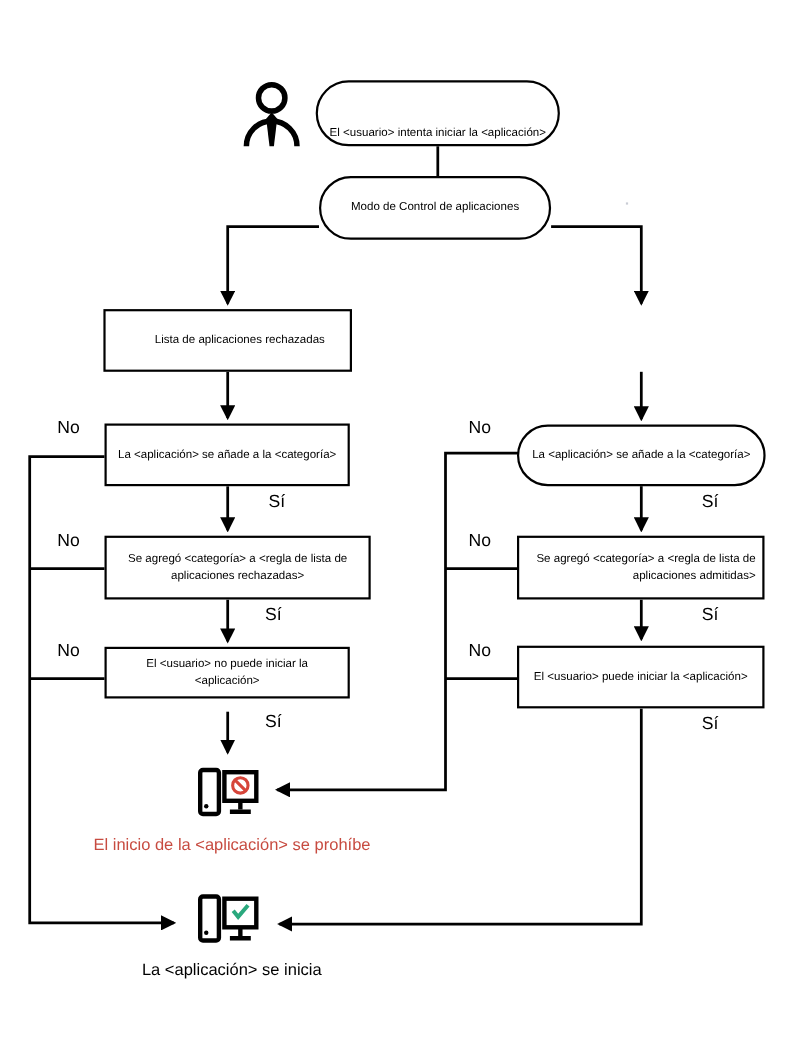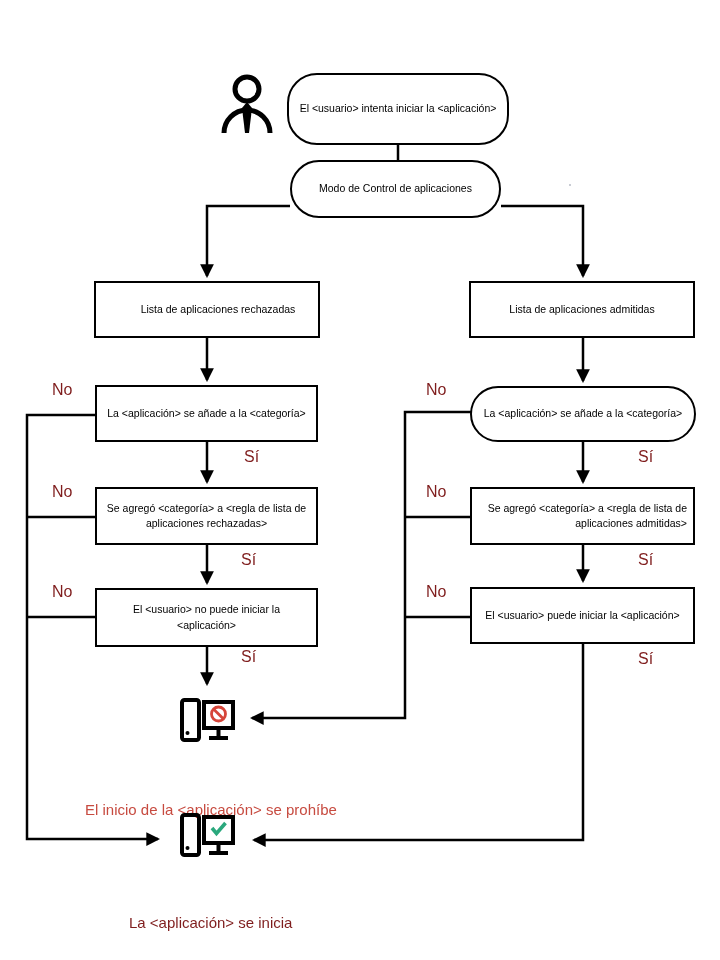--- a/index.html
+++ b/index.html
@@ -19,28 +19,27 @@
     display:flex;align-items:center;justify-content:center;
     text-align:center;
     font-size:10.5px;color:#000;
     line-height:1.45;
     padding:2px 6px;
     z-index:2;
   }
   .pill{border-radius:30px;}
   .edge-label{
     position:absolute;
-    font-size:16px;color:#7f1d1d;
+    font-size:16px;color:#000000;
     z-index:2;
   }
   .outcome-text{
     position:absolute;
     font-size:15px;
     z-index:2;
-    margin-top:41px;
   }
   .icon{position:absolute;z-index:2;}
   .dot-artifact{position:absolute;left:569px;top:184px;width:2px;height:2px;background:#c9ccd4;}
 </style>
 </head>
 <body>
 
 <div class="canvas">
 
   <svg class="connectors" viewBox="0 0 720 960" xmlns="http://www.w3.org/2000/svg">
@@ -69,53 +68,50 @@
       <path d="M471,617 H405"></path>
     </g>
   </svg>
 
   <svg class="icon" style="left:220px;top:72px" width="54" height="64" viewBox="0 0 54 64" xmlns="http://www.w3.org/2000/svg">
     <circle cx="27" cy="17" r="12" fill="none" stroke="#000" stroke-width="5"></circle>
     <path d="M4,61 a23,23 0 0 1 46,0" fill="none" stroke="#000" stroke-width="5"></path>
     <path d="M27,30 l5,6 -3,25 -4,0 -3,-25 z" fill="#000"></path>
   </svg>
 
-  <div class="node pill" style="left:287px;top:73px;width:222px;height:72px;">
+  <div class="node pill" style="left:287px;top:73px;width:222px;height:60px;align-items:flex-end;">
     <span>El &lt;usuario&gt; intenta iniciar la &lt;aplicación&gt;</span>
   </div>
 
   <div class="node pill" style="left:290px;top:160px;width:211px;height:58px;border-radius:29px;">
     <span>Modo de Control de aplicaciones</span>
   </div>
 
   <div class="node" style="left:94px;top:281px;width:226px;height:57px;padding-left:28px;">
     <span>Lista de aplicaciones rechazadas</span>
   </div>
 
-  <div class="node" style="left:469px;top:281px;width:226px;height:57px;">
-    <span>Lista de aplicaciones admitidas</span>
-  </div>
 
   <div class="node" style="left:95px;top:385px;width:223px;height:57px;">
     <span>La &lt;aplicación&gt; se añade a la &lt;categoría&gt;</span>
   </div>
 
   <div class="node pill" style="left:470px;top:386px;width:226px;height:56px;border-radius:28px;padding:2px 3px;">
     <span>La &lt;aplicación&gt; se añade a la &lt;categoría&gt;</span>
   </div>
 
-  <div class="node" style="left:95px;top:487px;width:223px;height:58px;">
+  <div class="node" style="left:95px;top:487px;width:242px;height:58px;">
     <span>Se agregó &lt;categoría&gt; a &lt;regla de lista de aplicaciones rechazadas&gt;</span>
   </div>
 
   <div class="node" style="left:470px;top:487px;width:225px;height:58px;text-align:right;">
     <span>Se agregó &lt;categoría&gt; a &lt;regla de lista de aplicaciones admitidas&gt;</span>
   </div>
 
-  <div class="node" style="left:95px;top:588px;width:223px;height:59px;">
+  <div class="node" style="left:95px;top:588px;width:223px;height:47px;">
     <span>El &lt;usuario&gt; no puede iniciar la &lt;aplicación&gt;</span>
   </div>
 
   <div class="node" style="left:470px;top:587px;width:225px;height:57px;">
     <span>El &lt;usuario&gt; puede iniciar la &lt;aplicación&gt;</span>
   </div>
 
   <span class="edge-label" style="left:52px;top:381px;">No</span>
   <span class="edge-label" style="left:52px;top:483px;">No</span>
   <span class="edge-label" style="left:52px;top:583px;">No</span>
@@ -146,16 +142,16 @@
 
   <svg class="icon" style="left:178px;top:811px" width="58" height="48" viewBox="0 0 58 48" xmlns="http://www.w3.org/2000/svg">
     <rect x="4" y="4" width="17" height="40" rx="2.5" fill="none" stroke="#000" stroke-width="4"></rect>
     <circle cx="9.5" cy="37" r="2" fill="#000"></circle>
     <rect x="26" y="6" width="29" height="26" fill="none" stroke="#000" stroke-width="4"></rect>
     <line x1="40.5" y1="32" x2="40.5" y2="40" stroke="#000" stroke-width="4"></line>
     <line x1="31" y1="42" x2="50" y2="42" stroke="#000" stroke-width="4"></line>
     <path d="M34,17 l4.5,5.5 l9,-10.5" fill="none" stroke="#2aa87d" stroke-width="3.6"></path>
   </svg>
 
-  <span class="outcome-text" style="left: 129px; top: 873px; color: #7f1d1d;">La &lt;aplicación&gt; se inicia</span>
+  <span class="outcome-text" style="left: 129px; top: 873px; color: #000000;">La &lt;aplicación&gt; se inicia</span>
 
   <span class="dot-artifact"></span>
 </div>
 
 </body></html>

